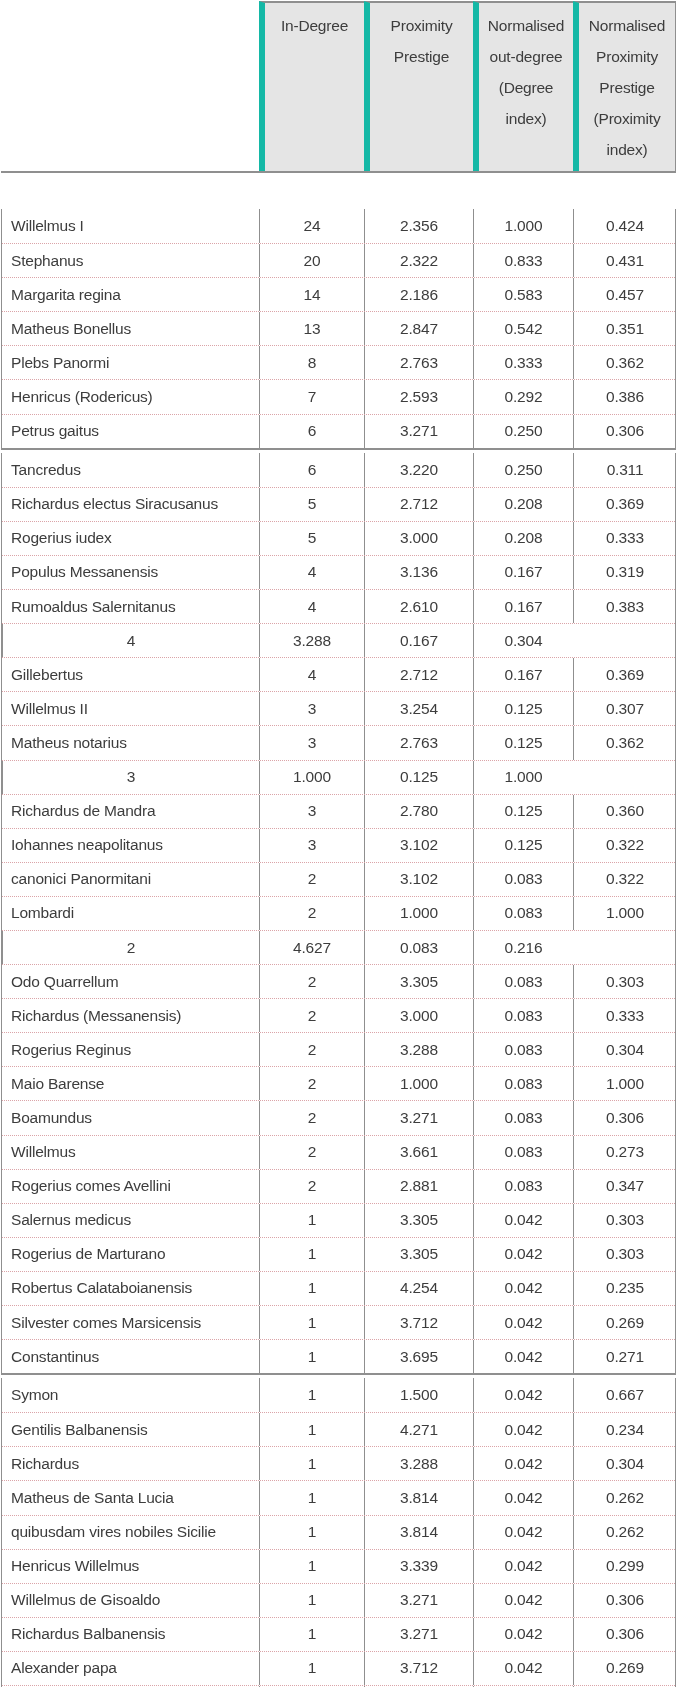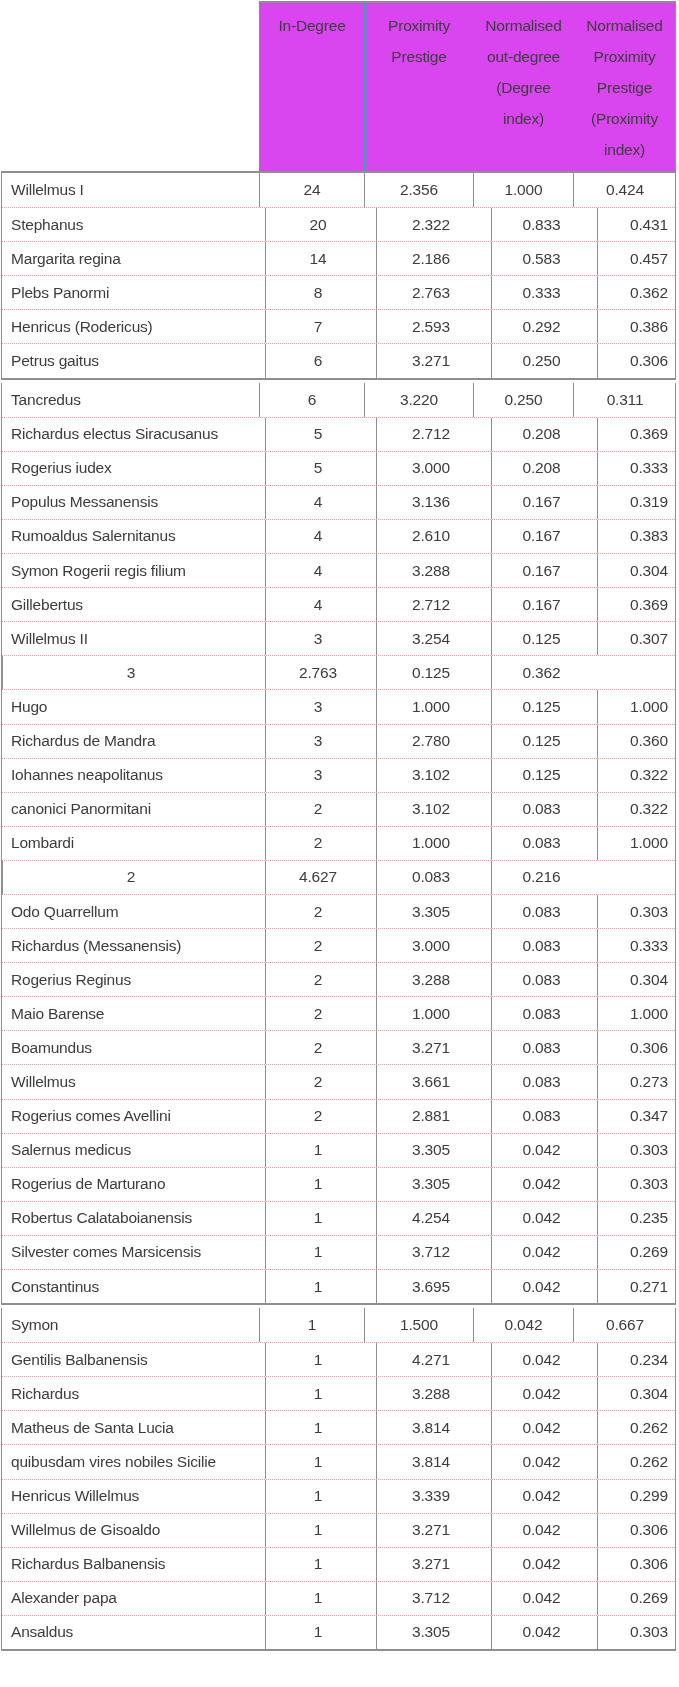--- a/index.html
+++ b/index.html
@@ -8,41 +8,42 @@
     font-family:"Liberation Sans",sans-serif;
     color:#3d3d3d;font-size:15.5px;letter-spacing:-0.2px;
   }
   .table{position:relative;width:675px;margin:1px 0 0 1px;}
   .thead{
     display:grid;grid-template-columns:258px 105px 109px 100px 103px;
     height:170px;border-bottom:2px solid #8f8f8f;box-sizing:content-box;
   }
   .corner{background:#ffffff;}
   .head-cell{
-    background:#d946ef;
+    background:#e5e5e5;
     border-top:2px solid #8f8f8f;
-    border-left:1px solid #14b8a6;
+    border-left:6px solid #14b8a6;
     box-sizing:border-box;
     text-align:center;
     padding-top:7px;
     line-height:31px;
     white-space:pre-line;
   }
   .head-cell:last-child{border-right:1px solid #8f8f8f;}
   .tgroup{
     border-left:1px solid #8f8f8f;
     border-right:1px solid #8f8f8f;
     border-bottom:2px solid #8f8f8f;
+    margin-top:36px;
   }
   .tgroup + .tgroup{margin-top:3px;}
   .trow{
     display:grid;grid-template-columns:257px 105px 109px 100px 103px;
     height:34.1px;box-sizing:border-box;align-items:center;
   }
-  .trow + .trow{border-top:1px dotted #dba4a8;gap:6px;}
+  .trow + .trow{border-top:1px dotted #dba4a8;}
   .cell{box-sizing:border-box;height:100%;display:flex;align-items:center;}
   .name-cell{padding-left:9px;justify-content:flex-start;}
   .val-cell{border-left:1px solid #8f8f8f;justify-content:center;text-align:center;}
 </style>
 </head>
 <body>
 
 <div class="table">
   <div class="thead">
     <div class="head-cell corner cell" style="background:#ffffff;border:none;"></div>
@@ -76,20 +77,27 @@
           <div class="cell val-cell">0.431</div>
         </div>
         <div class="trow">
           <div class="cell name-cell">Margarita regina</div>
           <div class="cell val-cell">14</div>
           <div class="cell val-cell">2.186</div>
           <div class="cell val-cell">0.583</div>
           <div class="cell val-cell">0.457</div>
         </div>
         <div class="trow">
+          <div class="cell name-cell">Matheus Bonellus</div>
+          <div class="cell val-cell">13</div>
+          <div class="cell val-cell">2.847</div>
+          <div class="cell val-cell">0.542</div>
+          <div class="cell val-cell">0.351</div>
+        </div>
+        <div class="trow">
           <div class="cell name-cell">Plebs Panormi</div>
           <div class="cell val-cell">8</div>
           <div class="cell val-cell">2.763</div>
           <div class="cell val-cell">0.333</div>
           <div class="cell val-cell">0.362</div>
         </div>
         <div class="trow">
           <div class="cell name-cell">Henricus (Rodericus)</div>
           <div class="cell val-cell">7</div>
           <div class="cell val-cell">2.593</div>
@@ -134,48 +142,47 @@
           <div class="cell val-cell">0.319</div>
         </div>
         <div class="trow">
           <div class="cell name-cell">Rumoaldus Salernitanus</div>
           <div class="cell val-cell">4</div>
           <div class="cell val-cell">2.610</div>
           <div class="cell val-cell">0.167</div>
           <div class="cell val-cell">0.383</div>
         </div>
         <div class="trow">
-          <div class="cell name-cell">Symon Rogerii regis filium</div>
           <div class="cell val-cell">4</div>
           <div class="cell val-cell">3.288</div>
           <div class="cell val-cell">0.167</div>
           <div class="cell val-cell">0.304</div>
         </div>
         <div class="trow">
           <div class="cell name-cell">Gillebertus</div>
           <div class="cell val-cell">4</div>
           <div class="cell val-cell">2.712</div>
           <div class="cell val-cell">0.167</div>
           <div class="cell val-cell">0.369</div>
         </div>
         <div class="trow">
           <div class="cell name-cell">Willelmus II</div>
           <div class="cell val-cell">3</div>
           <div class="cell val-cell">3.254</div>
           <div class="cell val-cell">0.125</div>
           <div class="cell val-cell">0.307</div>
         </div>
         <div class="trow">
+          <div class="cell name-cell">Matheus notarius</div>
           <div class="cell val-cell">3</div>
           <div class="cell val-cell">2.763</div>
           <div class="cell val-cell">0.125</div>
           <div class="cell val-cell">0.362</div>
         </div>
         <div class="trow">
-          <div class="cell name-cell">Hugo</div>
           <div class="cell val-cell">3</div>
           <div class="cell val-cell">1.000</div>
           <div class="cell val-cell">0.125</div>
           <div class="cell val-cell">1.000</div>
         </div>
         <div class="trow">
           <div class="cell name-cell">Richardus de Mandra</div>
           <div class="cell val-cell">3</div>
           <div class="cell val-cell">2.780</div>
           <div class="cell val-cell">0.125</div>

